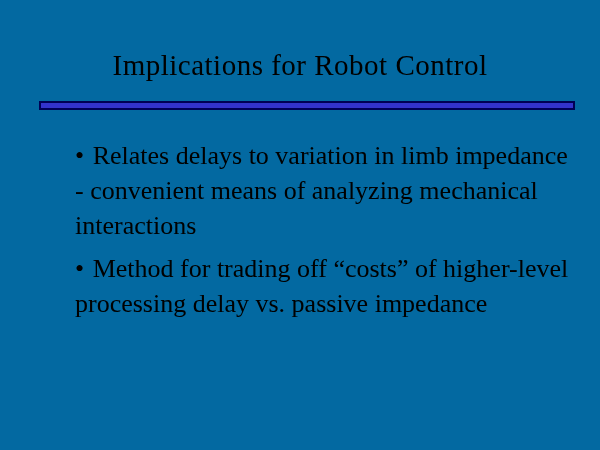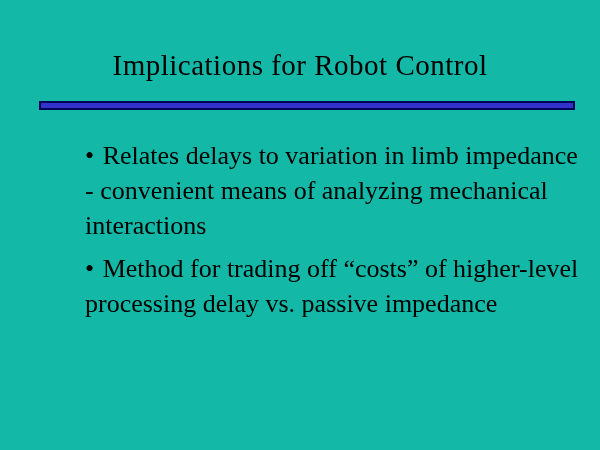--- a/index.html
+++ b/index.html
@@ -4,21 +4,21 @@
 <style>
   html, body {
     margin: 0;
     padding: 0;
     background: #ffffff;
   }
   .slide {
     position: relative;
     width: 600px;
     height: 450px;
-    background: #14b8a6;
+    background: #0369a1;
     overflow: hidden;
     font-family: "Liberation Serif", serif;
     color: #000000;
   }
   .slide-title {
     position: absolute;
     top: 51px;
     left: 0;
     width: 100%;
     margin: 0;
@@ -34,21 +34,21 @@
     top: 101px;
     left: 39px;
     width: 532px;
     height: 5px;
     background: #3333cc;
     border: 2px solid #000055;
   }
   .slide-body {
     position: absolute;
     top: 138px;
-    left: 85px;
+    left: 75px;
     width: 505px;
     font-size: 26px;
     line-height: 35px;
   }
   .bullet-para {
     margin: 0;
   }
   .bullet-para + .bullet-para {
     margin-top: 8px;
   }

